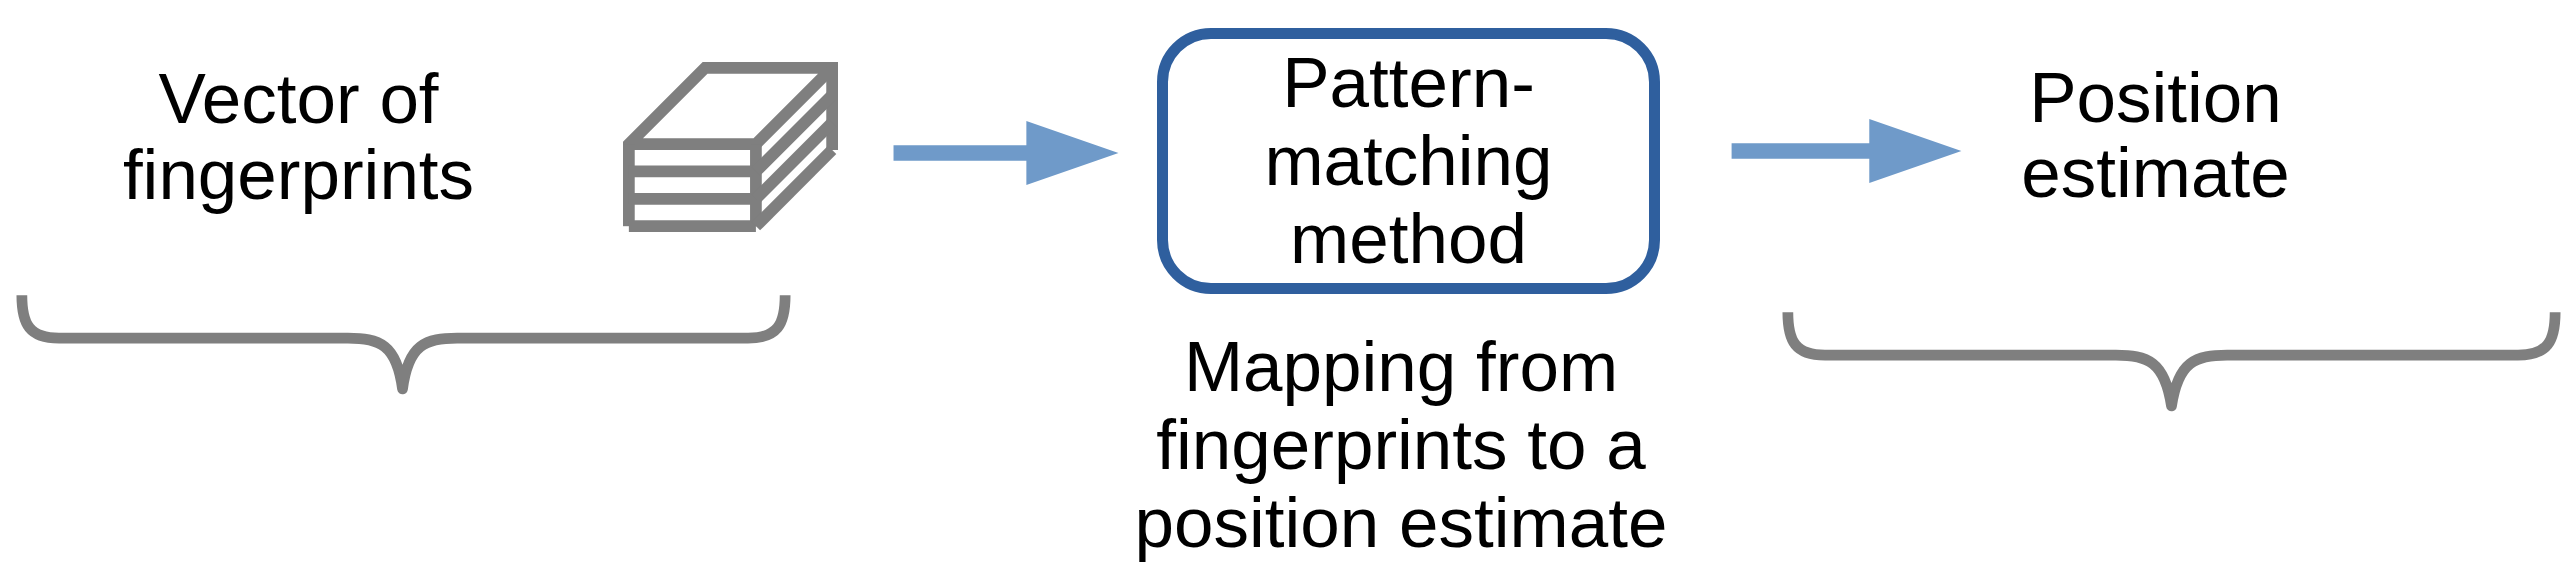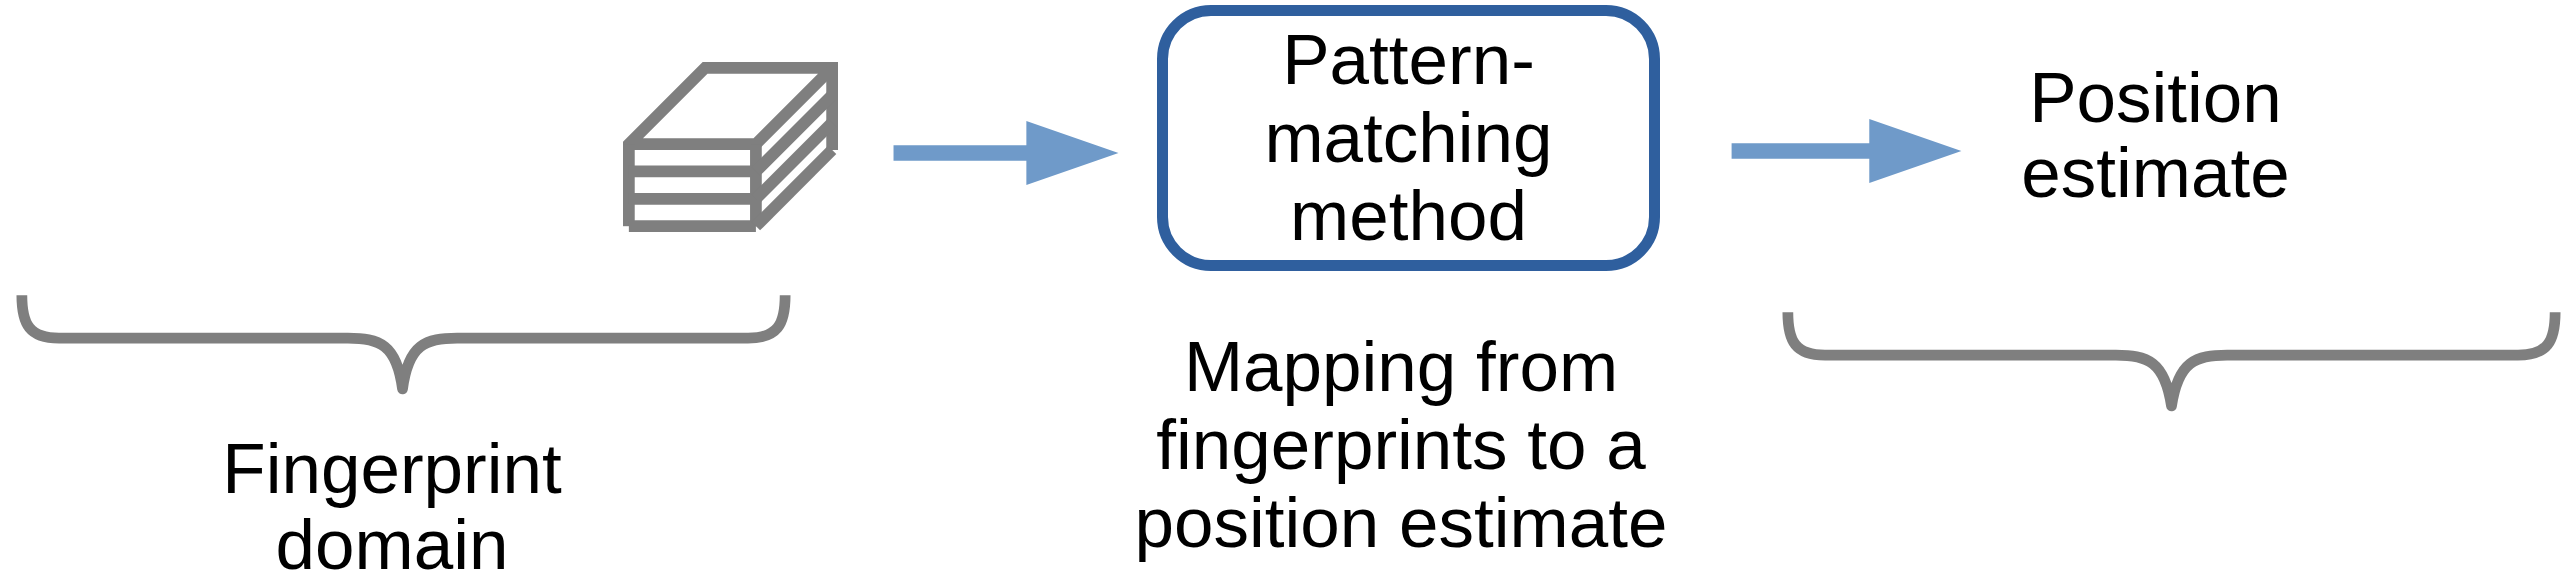--- a/index.html
+++ b/index.html
@@ -26,21 +26,21 @@
     line-height:76px;
     color:var(--text,#000);
   }
   .input-label{left:79px;top:61px;width:439px;}
   .output-label{left:1936px;top:60px;width:439px;line-height:75px;}
   .mapping-caption{left:1123px;top:328px;width:556px;line-height:78px;}
   .domain-label-left{left:99px;top:431px;width:586px;}
   .domain-label-right{left:1886px;top:435px;width:586px;}
   .pm-box{
     position:absolute;
-    left:1157px;top:5px;width:503px;height:266px;
+    left:1157px;top:28px;width:503px;height:266px;
     box-sizing:border-box;
     border:11.7px solid var(--box-border,#2f5f9e);
     border-radius:54px;
     background:var(--background,#fff);
     display:flex;align-items:center;justify-content:center;
   }
   .pm-box .label{position:static;line-height:78px;}
   svg.icon{position:absolute;display:block;}
   .stack-svg{left:623px;top:62px;}
   .stack-svg *{stroke:var(--gray,#7f7f7f);fill:none;stroke-width:12;}
@@ -49,20 +49,22 @@
   .arrow-2{left:1731px;top:119px;}
   .brace-svg path{stroke:var(--gray,#7f7f7f);fill:none;stroke-width:11;stroke-linejoin:round;stroke-linecap:butt;}
   .brace-left{left:15.6px;top:293px;}
   .brace-right{left:1782px;top:310px;}
 </style>
 </head>
 <body>
 
 <div class="canvas">
 
+  <div class="label input-label">Vector of
+fingerprints</div>
 
   <svg class="icon stack-svg" width="215" height="174" viewBox="0 0 220 178">
     <polygon points="6,84 84,6 214,6 136,84"></polygon>
     <line x1="6" y1="84" x2="6" y2="168"></line>
     <line x1="136" y1="84" x2="136" y2="168"></line>
     <line x1="214" y1="6" x2="214" y2="90"></line>
     <line x1="6" y1="112" x2="136" y2="112"></line>
     <line x1="6" y1="140" x2="136" y2="140"></line>
     <line x1="6" y1="168" x2="136" y2="168"></line>
     <line x1="136" y1="112" x2="214" y2="34"></line>
@@ -88,21 +90,20 @@
 fingerprints to a
 position estimate</div>
 
   <div class="label output-label">Position
 estimate</div>
 
   <svg class="icon brace-svg brace-left" width="775" height="102" viewBox="0 0 794 104">
     <path d="M 6,2 C 6,32 14,46 44,46 L 340,46 C 372,46 390,52 396,98 C 402,52 420,46 452,46 L 750,46 C 780,46 788,32 788,2"></path>
   </svg>
 
-  <div class="label domain-label-left">Fingerprint domain</div>
 
   <svg class="icon brace-svg brace-right" width="779" height="102" viewBox="0 0 798 104">
     <path d="M 6,2 C 6,32 14,46 44,46 L 342,46 C 374,46 392,52 399,98 C 406,52 424,46 456,46 L 754,46 C 784,46 792,32 792,2"></path>
   </svg>
 
 
 </div>
 
 
 </body></html>

